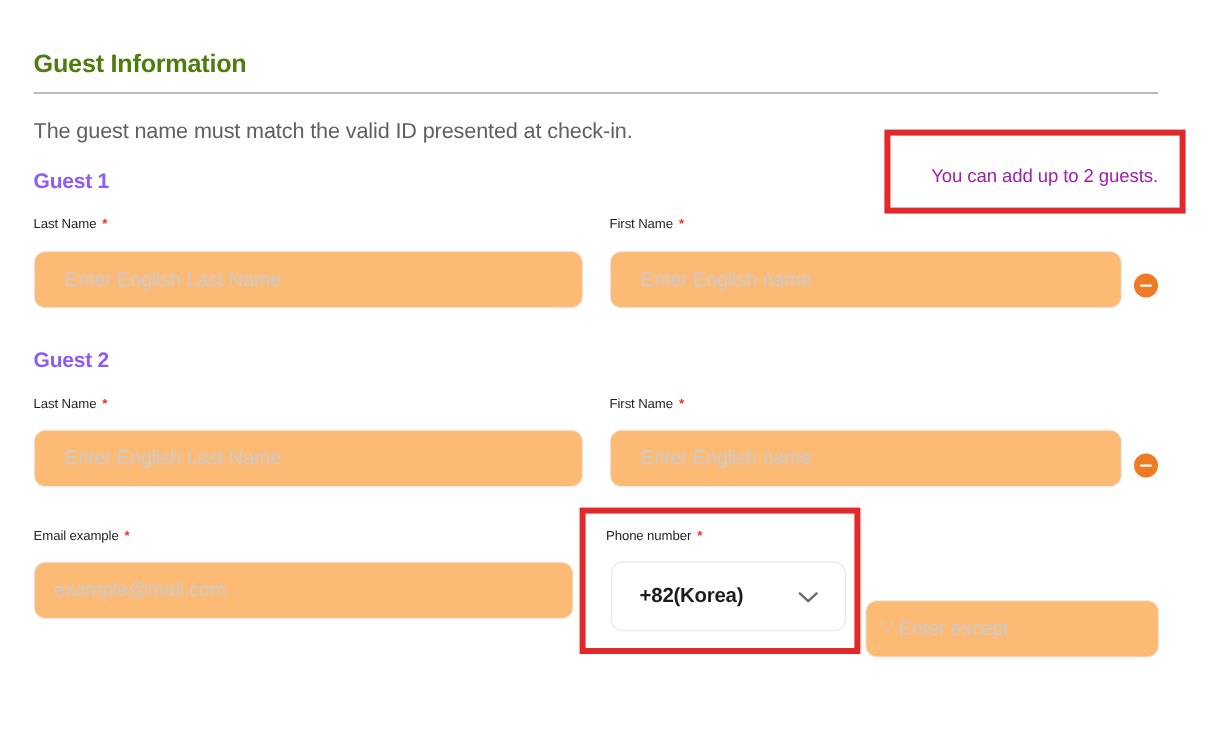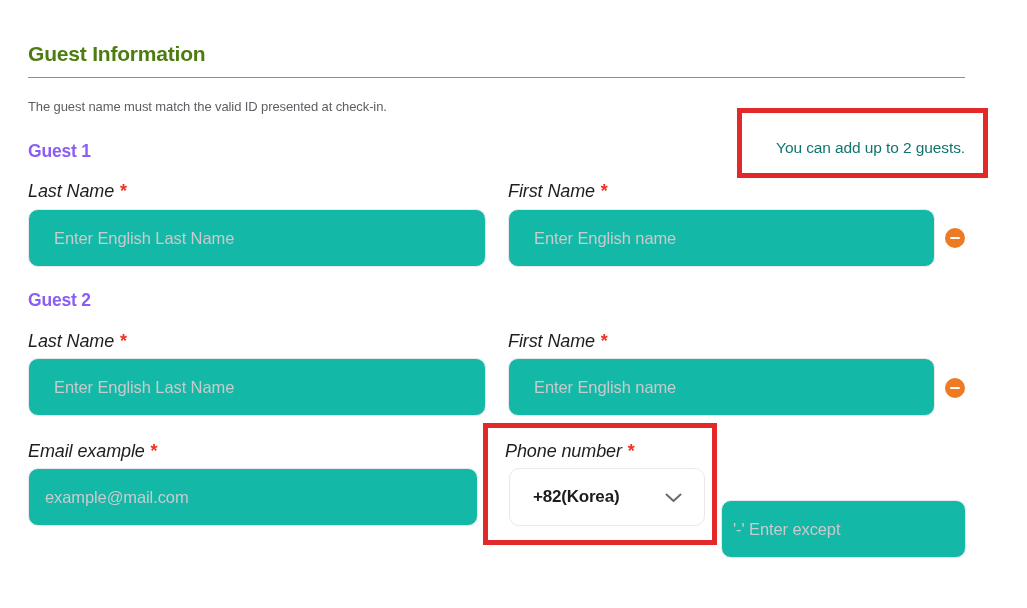--- a/index.html
+++ b/index.html
@@ -26,55 +26,54 @@
   .title-divider {
     position: absolute;
     left: 28px; top: 77px;
     width: 937px; height: 1px;
     background: #8e8e8e;
   }
 
   .subtitle {
     position: absolute;
     left: 28px; top: 99px;
-    font-size: 13px;
+    font-size: 18px;
     color: #5c5f63;
     letter-spacing: -0.1px;
   }
 
   .guest-heading {
     position: absolute;
     left: 28px;
     font-size: 17.5px;
     font-weight: 700;
     color: #8b5cf6;
     letter-spacing: -0.2px;
   }
 
   .field-label {
     position: absolute;
-    font-size: 18px;
+    font-size: 11px;
     font-weight: 500;
     color: #1e1e1e;
     letter-spacing: -0.1px;
     white-space: nowrap;
-    font-style: italic;
   }
   .required-mark {
     color: #ef3124;
     margin-left: 5px;
     font-weight: 600;
   }
 
   .text-field {
     position: absolute;
-    height: 58px;
+    height: 48px;
     border: 1px solid #e9e9e9;
     border-radius: 10px;
-    background: #14b8a6;
+    background: #fdba74;
     padding: 0 16px 0 25px;
     font-family: "Liberation Sans", "DejaVu Sans", sans-serif;
     font-size: 16.5px;
     color: #222222;
     letter-spacing: -0.1px;
     outline: none;
   }
   .text-field::placeholder { color: #c8cacd; opacity: 1; }
 
   .remove-btn {
@@ -130,21 +129,21 @@
   }
   .notice-box {
     display: flex;
     justify-content: flex-end;
     align-items: center;
     padding-right: 18px;
     padding-top: 10px;
   }
   .notice-text {
     font-size: 15.5px;
-    color: #0f766e;
+    color: #a21caf;
     letter-spacing: -0.1px;
     white-space: nowrap;
   }
 </style>
 </head>
 <body>
 
 <div class="page">
 
   <h1 class="page-title">Guest Information</h1>

